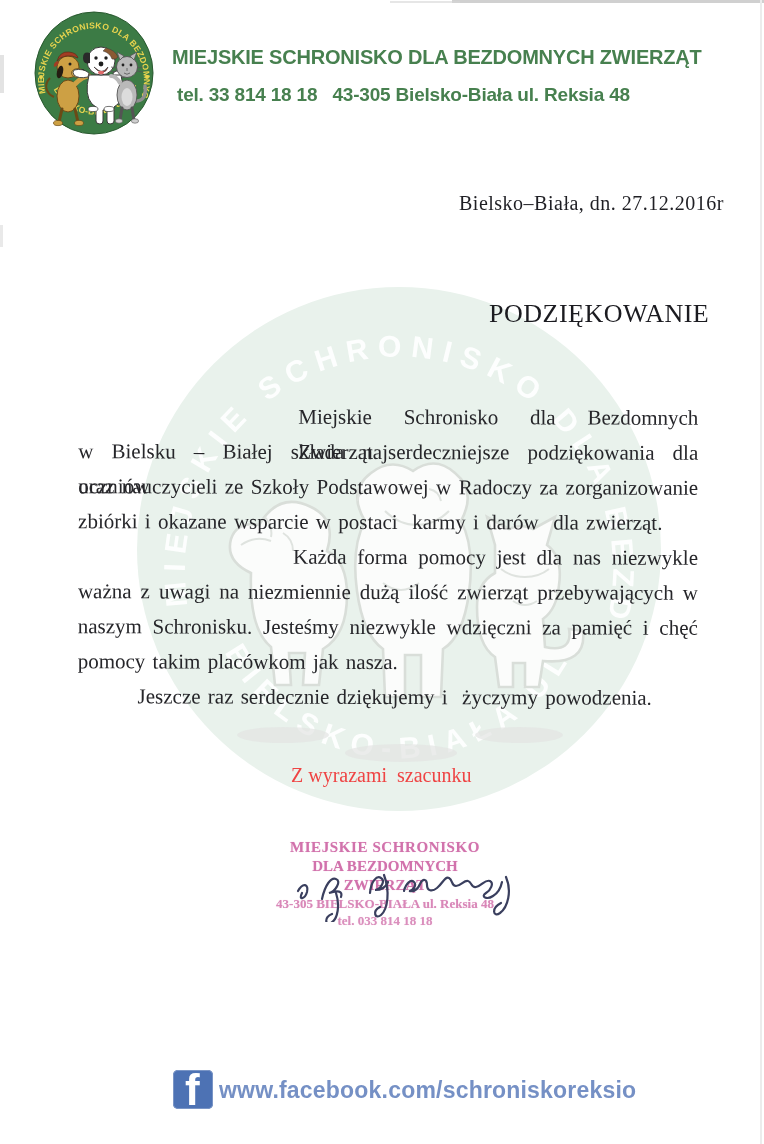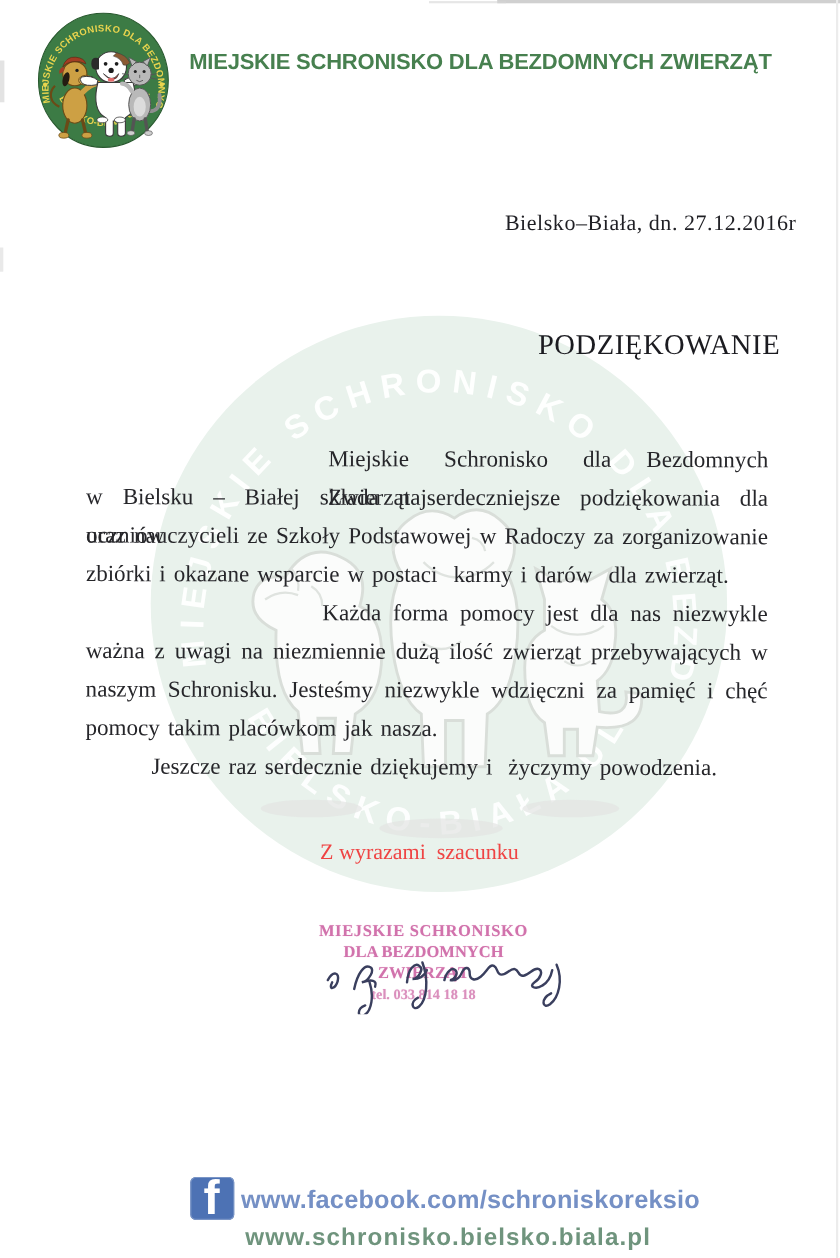--- a/index.html
+++ b/index.html
@@ -158,20 +158,21 @@
       <circle cx="97" cy="58" r="10.5" fill="#b9b9b9" stroke="#545454" stroke-width=".9"></circle>
       <path d="M90,51 l-3,-8 l7,4 z" fill="#b9b9b9" stroke="#545454" stroke-width=".8"></path>
       <path d="M104,51 l3,-8 l-7,4 z" fill="#b9b9b9" stroke="#545454" stroke-width=".8"></path>
       <circle cx="93" cy="56" r="1.4" fill="#222222"></circle>
       <circle cx="101" cy="56" r="1.4" fill="#222222"></circle>
       <path d="M97,59 l0,3 M94,64 q3,2.5 6,0 M87,59 l-6,-1 M87,62 l-6,1 M107,59 l6,-1 M107,62 l6,1" stroke="#545454" stroke-width=".8" fill="none"></path>
     </g>
   </svg>
 
   <div class="org-name">MIEJSKIE SCHRONISKO DLA BEZDOMNYCH ZWIERZĄT</div>
+  <div class="org-contact">tel. 33 814 18 18   43-305 Bielsko-Biała ul. Reksia 48</div>
 
   <div class="dateline">Bielsko–Biała, dn. 27.12.2016r</div>
   <h1 class="title">PODZIĘKOWANIE</h1>
 
   <div class="body-text" id="letterBody">
       <div class="bline p0 first">Miejskie Schronisko dla Bezdomnych Zwierząt</div>
       <div class="bline p0">w Bielsku – Białej składa najserdeczniejsze podziękowania dla uczniów</div>
       <div class="bline p0">oraz nauczycieli ze Szkoły Podstawowej w Radoczy za zorganizowanie</div>
       <div class="bline p0 last">zbiórki i okazane wsparcie w postaci  karmy i darów  dla zwierząt.</div>
       <div class="bline p1 first">Każda  forma pomocy  jest dla nas niezwykle</div>
@@ -179,34 +180,34 @@
       <div class="bline p1">naszym Schronisku. Jesteśmy niezwykle wdzięczni za pamięć i chęć</div>
       <div class="bline p1 last">pomocy takim placówkom jak nasza.</div>
       <div class="bline p2 first last">Jeszcze raz serdecznie dziękujemy i  życzymy powodzenia.</div>
     </div>
 
   <div class="closing">Z wyrazami  szacunku</div>
 
   <div class="stamp">
     <div class="stamp-l1">MIEJSKIE SCHRONISKO</div>
     <div class="stamp-l2">DLA BEZDOMNYCH ZWIERZĄT</div>
+    <div class="stamp-l3">43-305 BIELSKO-BIAŁA ul. Reksia 48</div>
     <div class="stamp-l4">tel. 033 814 18 18</div>
   </div>
 
   <svg class="signature" viewBox="0 0 240 66" aria-hidden="true">
     <g fill="none" stroke="#3a3f5e" stroke-width="2.2" stroke-linecap="round">
       <path d="M6,36 c5,-9 11,-7 9,1 c-2,7 -9,9 -5,1"></path>
       <path d="M30,44 c3,-14 9,-22 14,-20 c6,2 -1,13 -7,14 c9,-3 14,-2 12,4"></path>
       <path d="M44,38 c4,12 2,26 -5,30 c-6,3 -7,-6 1,-9"></path>
       <path d="M78,38 c1,-12 7,-18 11,-15 c5,3 -1,12 -6,12 c7,0 11,-3 13,-8"></path>
       <path d="M92,20 c6,16 4,34 -3,40 c-6,5 -9,-4 -1,-8"></path>
       <path d="M112,36 c2,-8 7,-12 10,-9 c3,3 -1,9 -5,9 c5,1 9,-2 11,-7 c3,-6 7,-5 7,1 c0,6 5,7 10,3 c6,-5 8,-12 12,-10 c4,2 2,8 7,8 c5,0 8,-6 12,-5 c4,1 3,7 8,6 c6,-1 9,-8 14,-6 c4,2 1,9 -4,12 c-6,4 1,7 7,3 c5,-3 8,-9 9,-14"></path>
       <path d="M214,22 c6,14 2,30 -6,36 c-7,5 -9,-5 1,-10"></path>
     </g>
   </svg>
 
   <div class="fb-icon">
       <span>f</span>
     </div>
   <div class="fb-link">www.facebook.com/schroniskoreksio</div>
-  <div class="site-link">www.schronisko.bielsko.biala.pl</div>
 
 </div>
 
 </body></html>

